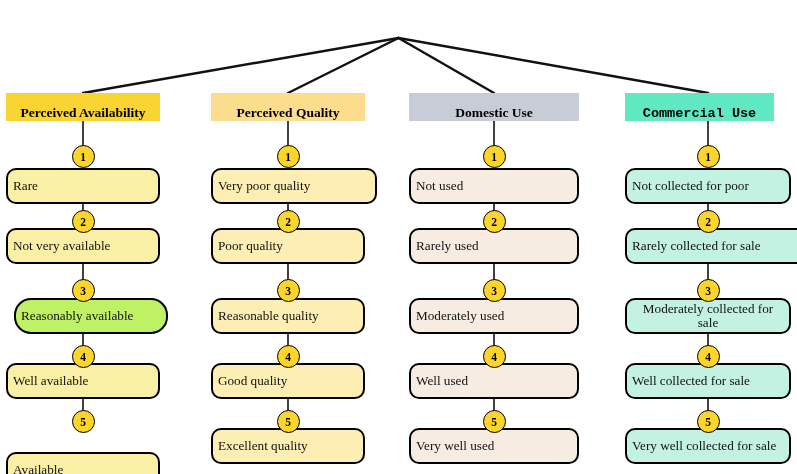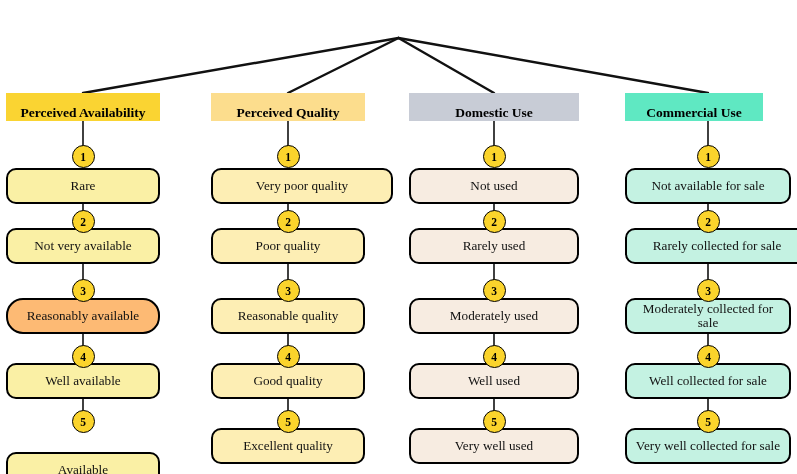--- a/index.html
+++ b/index.html
@@ -55,21 +55,20 @@
     z-index: 3;
   }
   
   .scale-box {
     position: absolute;
     height: 36px;
     border: 2.2px solid #000000;
     border-radius: 10px;
     display: flex;
     align-items: center;
-    justify-content: center;
     font-size: 13.2px;
     color: #111111;
     text-align: center;
     padding: 0 5px;
     line-height: 1.05;
     z-index: 2;
   }
   
   .num-circle {
     position: absolute;
@@ -130,42 +129,42 @@
       </div>
       <div class="num-circle" style="left: 71.5px; top: 145px; background: rgb(251, 212, 44);">
         <span>1</span>
       </div>
       <div class="scale-box" style="left: 6px; width: 154px; top: 228px; background: rgb(250, 240, 165);">
         <span>Not very available</span>
       </div>
       <div class="num-circle" style="left: 71.5px; top: 210px; background: rgb(251, 212, 44);">
         <span>2</span>
       </div>
-      <div class="scale-box" style="left: 6px; width: 154px; top: 298px; background: #fdba74; border-radius: 17px;">
+      <div class="scale-box" style="left: 14px; width: 154px; top: 298px; background: #bef264; border-radius: 17px;">
         <span>Reasonably available</span>
       </div>
       <div class="num-circle" style="left: 71.5px; top: 279px; background: rgb(251, 212, 44);">
         <span>3</span>
       </div>
       <div class="scale-box" style="left: 6px; width: 154px; top: 363px; background: rgb(250, 240, 165);">
         <span>Well available</span>
       </div>
       <div class="num-circle" style="left: 71.5px; top: 345px; background: rgb(251, 212, 44);">
         <span>4</span>
       </div>
       <div class="scale-box" style="left: 6px; width: 154px; top: 428px; background: rgb(250, 240, 165); margin-top: 24px;">
         <span>Available</span>
       </div>
       <div class="num-circle" style="left: 71.5px; top: 410px; background: rgb(251, 212, 44);">
         <span>5</span>
       </div>
       <div class="col-header" style="left: 211px; width: 154px; background: rgb(252, 221, 141);">
         <span>Perceived Quality</span>
       </div>
-      <div class="scale-box" style="left: 211px; width: 182px; top: 168px; background: rgb(253, 238, 180);">
+      <div class="scale-box" style="left: 211px; width: 166px; top: 168px; background: rgb(253, 238, 180);">
         <span>Very poor quality</span>
       </div>
       <div class="num-circle" style="left: 276.5px; top: 145px; background: rgb(251, 212, 44);">
         <span>1</span>
       </div>
       <div class="scale-box" style="left: 211px; width: 154px; top: 228px; background: rgb(253, 238, 180);">
         <span>Poor quality</span>
       </div>
       <div class="num-circle" style="left: 276.5px; top: 210px; background: rgb(251, 212, 44);">
         <span>2</span>
@@ -214,25 +213,25 @@
       </div>
       <div class="num-circle" style="left: 482.5px; top: 345px; background: rgb(251, 212, 44);">
         <span>4</span>
       </div>
       <div class="scale-box" style="left: 409px; width: 170px; top: 428px; background: rgb(247, 236, 225);">
         <span>Very well used</span>
       </div>
       <div class="num-circle" style="left: 482.5px; top: 410px; background: rgb(251, 212, 44);">
         <span>5</span>
       </div>
-      <div class="col-header" style="left: 625px; width: 138px; background: rgb(95, 232, 194);">
+      <div class="col-header" style="left: 625px; width: 149px; background: rgb(95, 232, 194); font-family: Liberation Mono, monospace;">
         <span>Commercial Use</span>
       </div>
       <div class="scale-box" style="left: 625px; width: 166px; top: 168px; background: rgb(196, 242, 226);">
-        <span>Not available for sale</span>
+        <span>Not collected for poor</span>
       </div>
       <div class="num-circle" style="left: 696.5px; top: 145px; background: rgb(251, 212, 44);">
         <span>1</span>
       </div>
       <div class="scale-box" style="left: 625px; width: 184px; top: 228px; background: rgb(196, 242, 226);">
         <span>Rarely collected for sale</span>
       </div>
       <div class="num-circle" style="left: 696.5px; top: 210px; background: rgb(251, 212, 44);">
         <span>2</span>
       </div>

